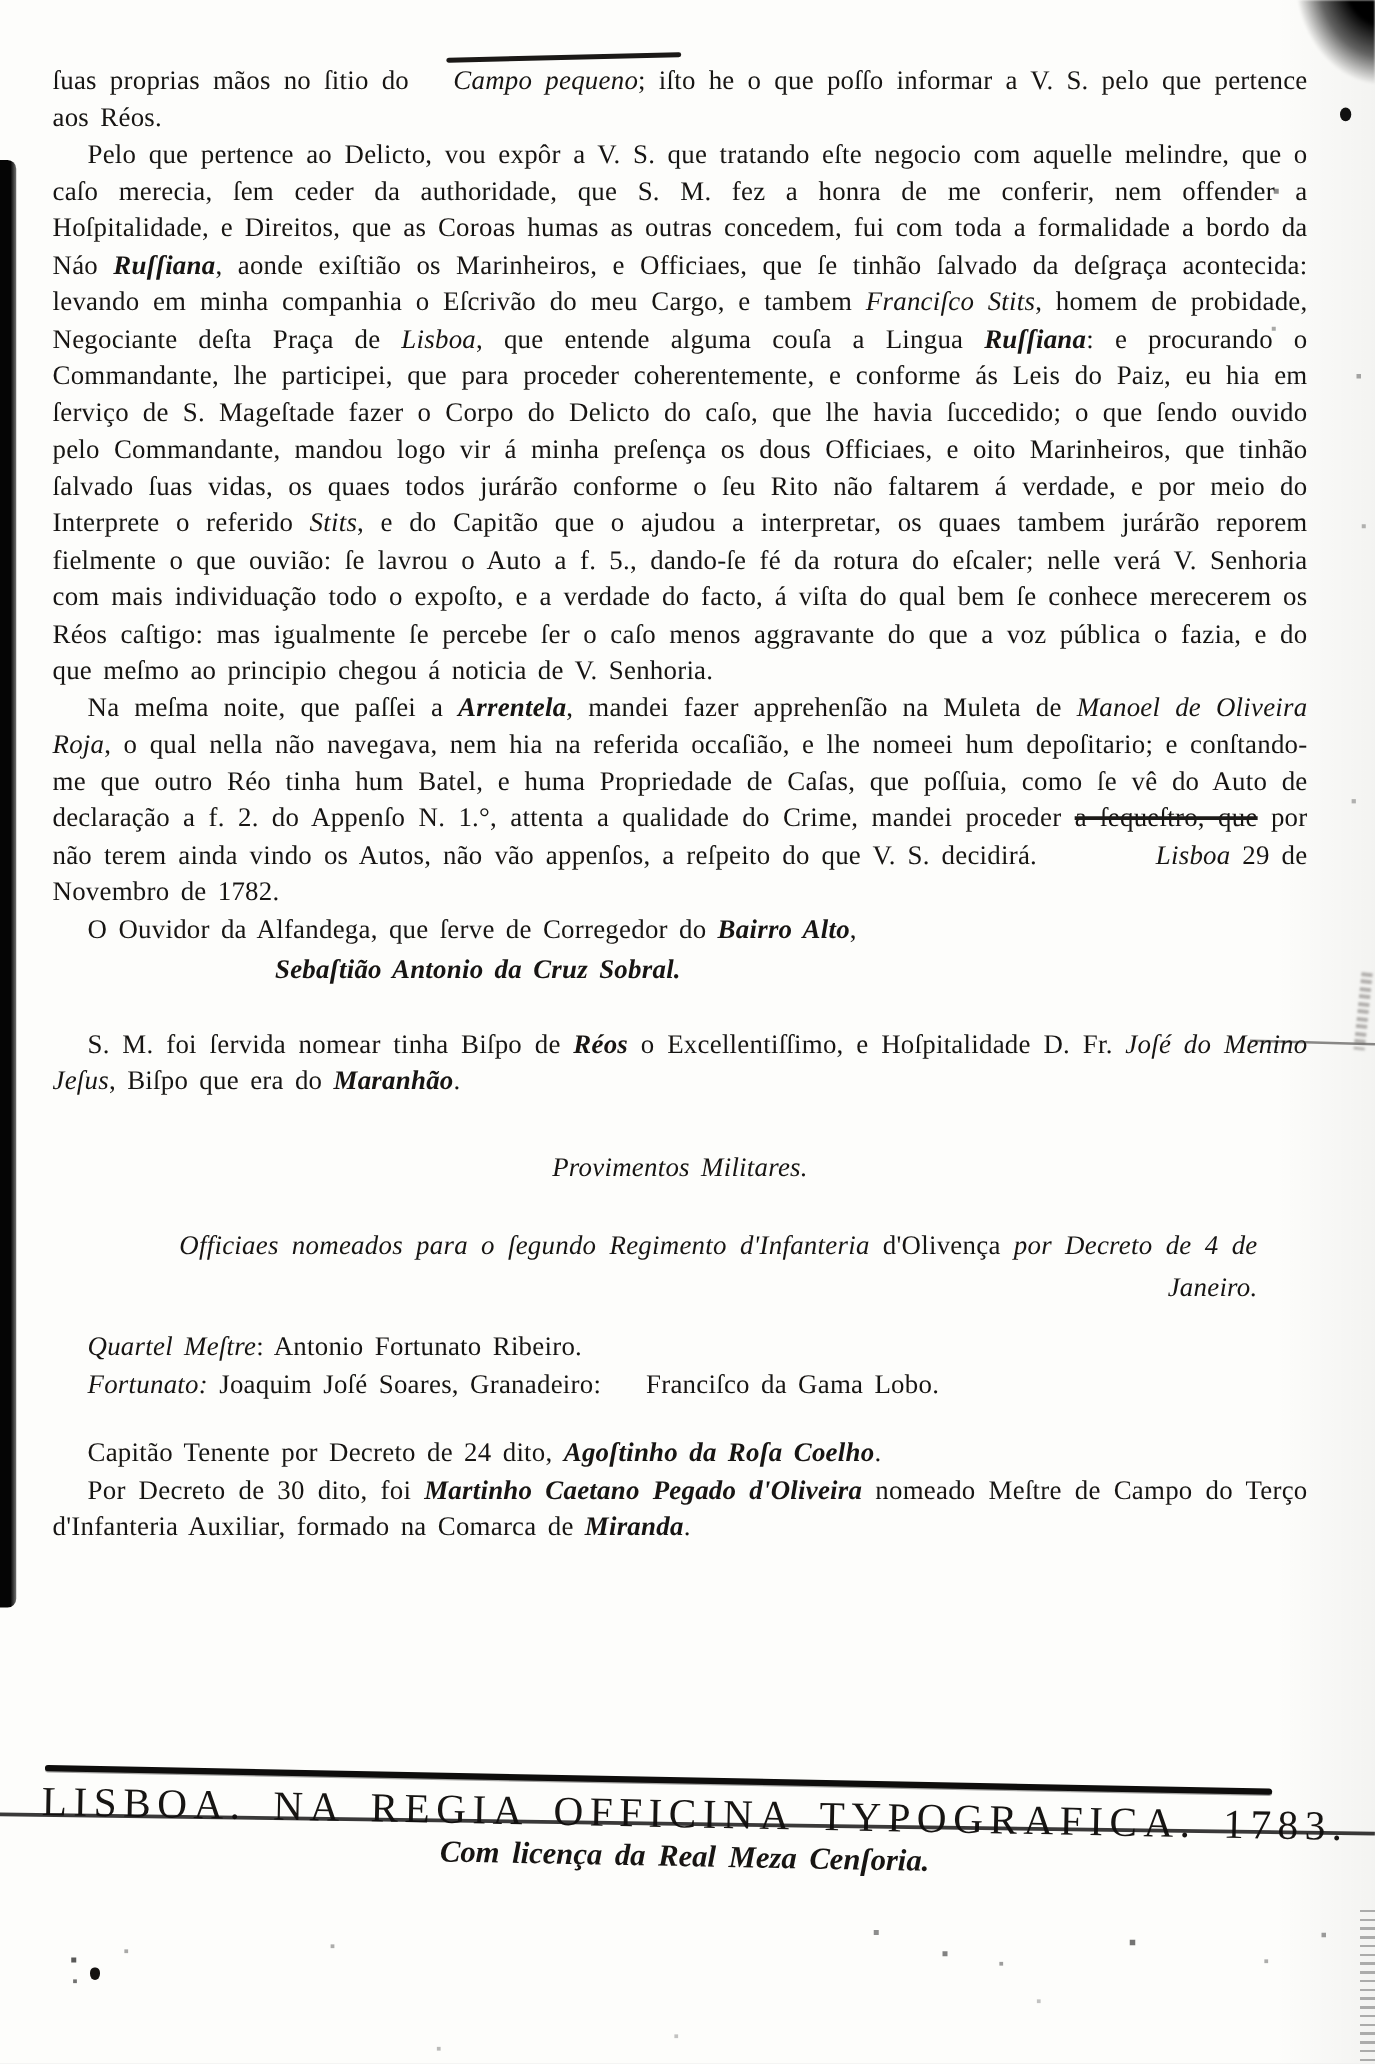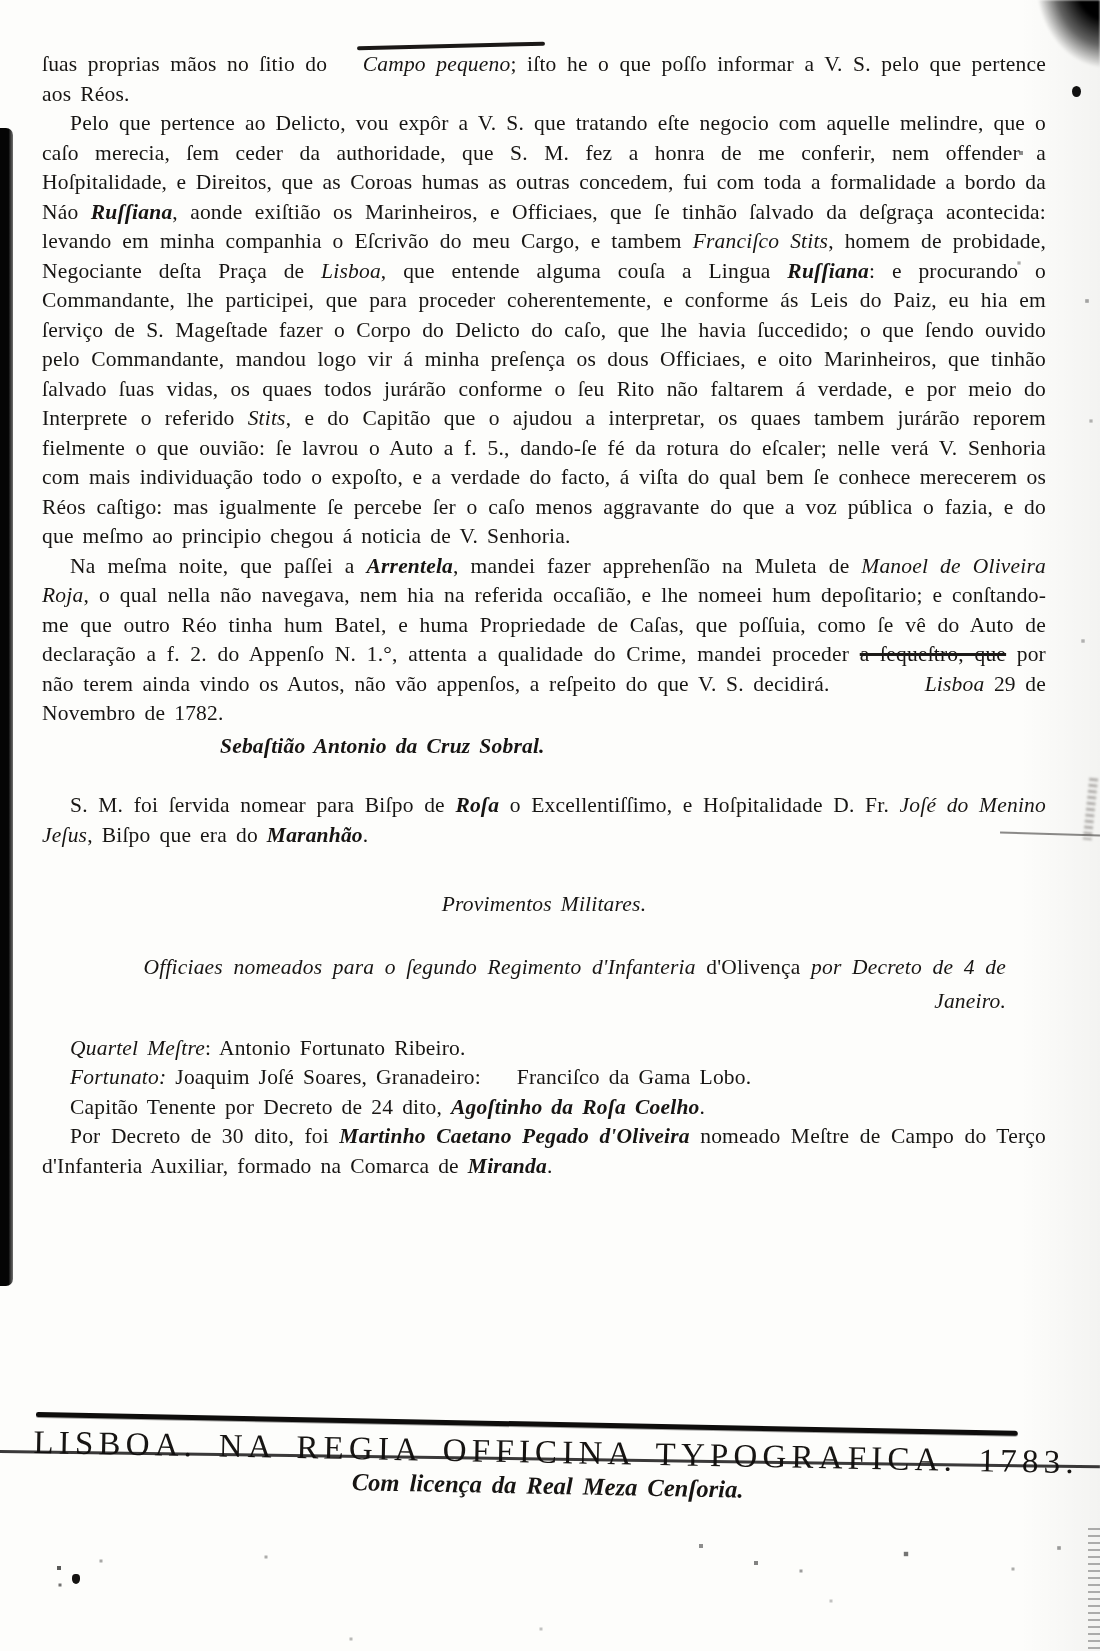--- a/index.html
+++ b/index.html
@@ -22,21 +22,21 @@
   .bi { font-weight:bold; font-style:italic; }
   .st { text-decoration:line-through; text-decoration-thickness:2.5px; text-decoration-color:#1c1a18; }
   .ov { position:relative;margin-left:25px; }
   .ov::before { content:""; position:absolute; left:-6px; right:-34px; top:-8px; height:3.5px;
     background:#1b1917; border-radius:2px; transform:rotate(-1.4deg); }
   .signature { text-align:left; padding-left:150px; margin:3px 0 30px; }
   .p5 { margin-bottom:40px; }
   .heading { text-align:center; text-indent:0; margin:0 0 30px 0; }
   .subheading { text-align:right; text-indent:0; line-height:34px; margin:0 40px 16px 40px; word-spacing:5px; }
   .mil { margin:0; }
-  .mil-gap { margin-top:0; }
+  .mil-gap { margin-top:26px; }
 
   .footer { position:absolute; left:34px; top:1412px; width:1030px;
     transform:rotate(1.1deg); transform-origin:left top; }
   .footer-rule { width:982px; height:5px; background:#0e0d0c; border-radius:3px;
     margin:0 0 7px 2px; box-shadow:0 1px 0 rgba(0,0,0,0.35); }
   .imprint { font-size:33px; letter-spacing:5.2px; white-space:nowrap; word-spacing:8px; }
   .license { text-align:center; font-size:24.5px; margin-top:1px; word-spacing:4px; }
   .year-strike { position:absolute; left:0; top:1450px; width:1100px; height:3px;
     background:rgba(15,14,13,0.82); transform:rotate(0.8deg); transform-origin:left center; }
 
@@ -84,22 +84,23 @@
 <body>
 
 <div class="page">
 
   <div class="margin-shade"></div>
 
   <div class="text-block">
     <p class="para noindent"><span>ſuas proprias mãos no ſitio do </span><span class="i ov">Campo pequeno</span><span>; iſto he o que poſſo informar a V. S. pelo que pertence aos Réos.</span></p>
     <p class="para"><span>Pelo que pertence ao Delicto, vou expôr a V. S. que tratando eſte negocio com aquelle melindre, que o caſo merecia, ſem ceder da authoridade, que S. M. fez a honra de me conferir, nem offender a Hoſpitalidade, e Direitos, que as Coroas humas as outras concedem, fui com toda a formalidade a bordo da Náo </span><span class="bi">Ruſſiana</span><span>, aonde exiſtião os Marinheiros, e Officiaes, que ſe tinhão ſalvado da deſgraça acontecida: levando em minha companhia o Eſcrivão do meu Cargo, e tambem </span><span class="i">Franciſco Stits</span><span>, homem de probidade, Negociante deſta Praça de </span><span class="i">Lisboa</span><span>, que entende alguma couſa a Lingua </span><span class="bi">Ruſſiana</span><span>: e procurando o Commandante, lhe participei, que para proceder coherentemente, e conforme ás Leis do Paiz, eu hia em ſerviço de S. Mageſtade fazer o Corpo do Delicto do caſo, que lhe havia ſuccedido; o que ſendo ouvido pelo Commandante, mandou logo vir á minha preſença os dous Officiaes, e oito Marinheiros, que tinhão ſalvado ſuas vidas, os quaes todos jurárão conforme o ſeu Rito não faltarem á verdade, e por meio do Interprete o referido </span><span class="i">Stits</span><span>, e do Capitão que o ajudou a interpretar, os quaes tambem jurárão reporem fielmente o que ouvião: ſe lavrou o Auto a f. 5., dando-ſe fé da rotura do eſcaler; nelle verá V. Senhoria com mais individuação todo o expoſto, e a verdade do facto, á viſta do qual bem ſe conhece merecerem os Réos caſtigo: mas igualmente ſe percebe ſer o caſo menos aggravante do que a voz pública o fazia, e do que meſmo ao principio chegou á noticia de V. Senhoria.</span></p>
     <p class="para"><span>Na meſma noite, que paſſei a </span><span class="bi">Arrentela</span><span>, mandei fazer apprehenſão na Muleta de </span><span class="i">Manoel de Oliveira Roja</span><span>, o qual nella não navegava, nem hia na referida occaſião, e lhe nomeei hum depoſitario; e conſtando-me que outro Réo tinha hum Batel, e huma Propriedade de Caſas, que poſſuia, como ſe vê do Auto de declaração a f. 2. do Appenſo N. 1.°, attenta a qualidade do Crime, mandei proceder </span><span class="st">a ſequeſtro, que</span><span> por não terem ainda vindo os Autos, não vão appenſos, a reſpeito do que V. S. decidirá.&nbsp;&nbsp;&nbsp;&nbsp;&nbsp;&nbsp;&nbsp;&nbsp;&nbsp; </span><span class="i">Lisboa</span><span> 29 de Novembro de 1782.</span></p>
+    <p class="para"><span>O Ouvidor da Alfandega, que ſerve de Corregedor do </span><span class="bi">Bairro Alto</span><span>,</span></p>
     <p class="para signature"><span class="bi">Sebaſtião Antonio da Cruz Sobral.</span></p>
-    <p class="para p5"><span>S. M. foi ſervida nomear para Biſpo de </span><span class="bi">Roſa</span><span> o Excellentiſſimo, e Hoſpitalidade D. Fr. </span><span class="i">Joſé do Menino Jeſus</span><span>, Biſpo que era do </span><span class="bi">Maranhão</span><span>.</span></p>
+    <p class="para p5"><span>S. M. foi ſervida nomear tinha Biſpo de </span><span class="bi">Réos</span><span> o Excellentiſſimo, e Hoſpitalidade D. Fr. </span><span class="i">Joſé do Menino Jeſus</span><span>, Biſpo que era do </span><span class="bi">Maranhão</span><span>.</span></p>
     <p class="para heading"><span class="i">Provimentos Militares.</span></p>
     <p class="para subheading"><span class="i">Officiaes nomeados para o ſegundo Regimento d'Infanteria </span><span>d'Olivença</span><span class="i"> por Decreto de 4 de Janeiro.</span></p>
     <p class="para mil"><span class="i">Quartel Meſtre</span><span>: Antonio Fortunato Ribeiro.</span></p>
     <p class="para mil"><span class="i">Fortunato:</span><span> Joaquim Joſé Soares, Granadeiro:&nbsp;&nbsp;&nbsp; Franciſco da Gama Lobo.</span></p>
     <p class="para mil mil-gap"><span>Capitão Tenente por Decreto de 24 dito, </span><span class="bi">Agoſtinho da Roſa Coelho</span><span>.</span></p>
     <p class="para mil"><span>Por Decreto de 30 dito, foi </span><span class="bi">Martinho Caetano Pegado d'Oliveira</span><span> nomeado Meſtre de Campo do Terço d'Infanteria Auxiliar, formado na Comarca de </span><span class="bi">Miranda</span><span>.</span></p>
   </div>
 
   <div class="footer">
     <div class="footer-rule"></div>

